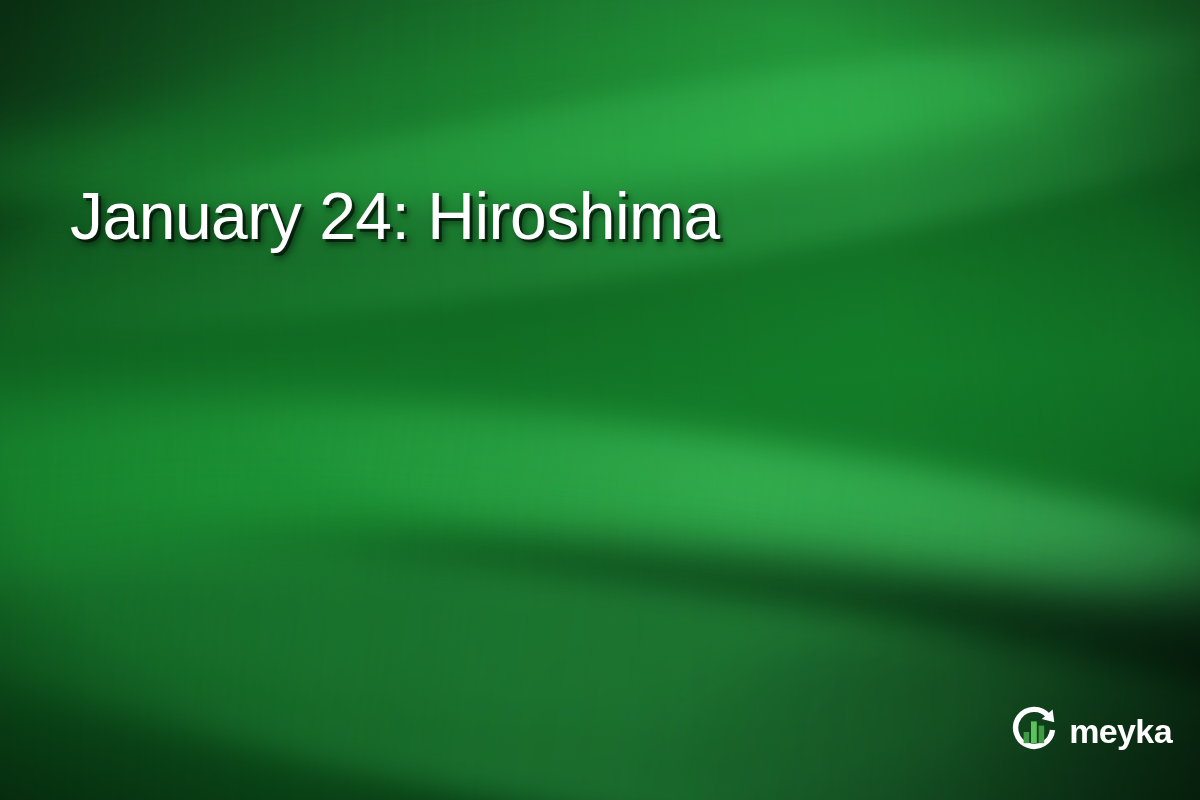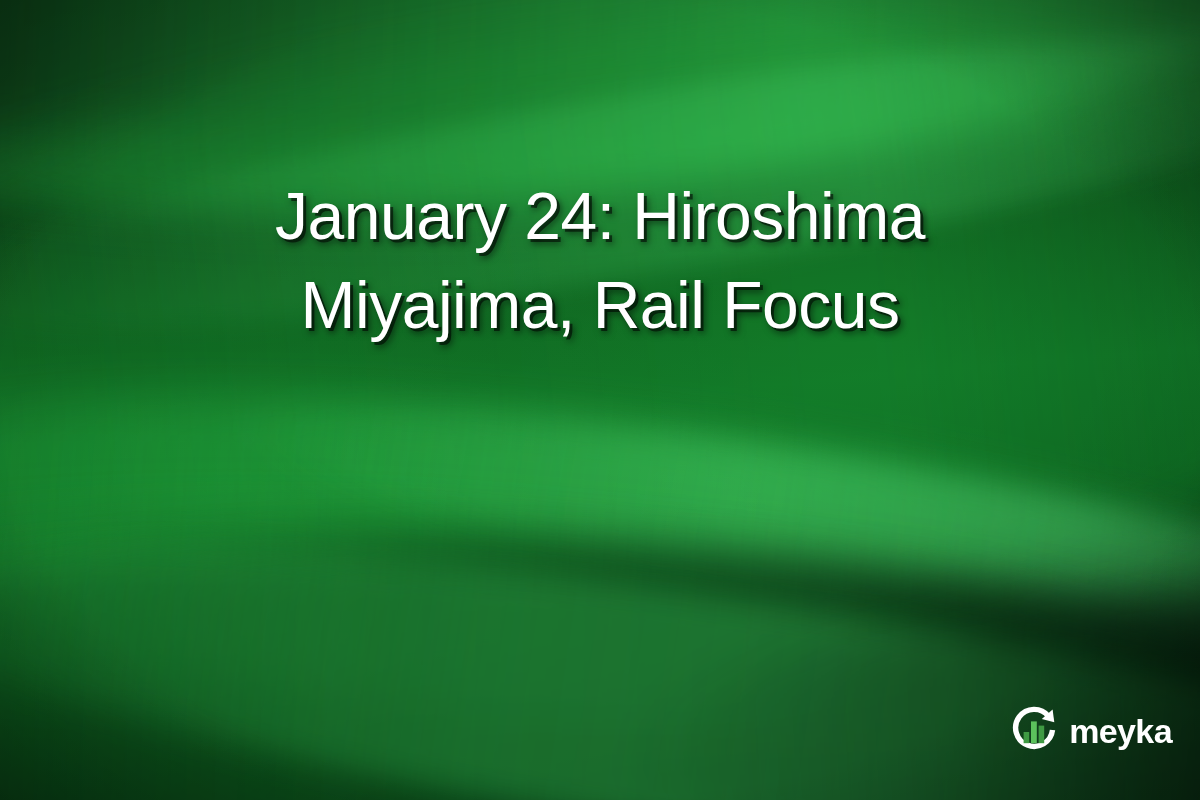--- a/index.html
+++ b/index.html
@@ -105,21 +105,20 @@
   .vign {
     position:absolute; inset:0;
     background:radial-gradient(ellipse 1150px 760px at 50% 50%, rgba(0,0,0,0) 52%, rgba(0,0,0,0.42) 84%, rgba(0,0,0,0.70) 100%);
     pointer-events:none;
   }
 
   
   .headline {
     position:absolute;
     left:0; right:0; top:172px;
-    text-align:center;
     padding:0 70px;
     z-index:5;
   }
   .headline .line {
     display:block;
     color:#ffffff;
     font-size:66px;
     line-height:89px;
     font-weight:400;
     letter-spacing:-0.5px;
@@ -163,21 +162,20 @@
   <div class="wave w4"></div>
   <div class="wave w8"></div>
   <div class="wave d1"></div>
   <div class="wave w5"></div>
   <div class="wave w6"></div>
   <div class="wave d3"></div>
   <div class="vign"></div>
 
   <div class="headline">
     <span class="line">January 24: Hiroshima</span>
-    <span class="line">Miyajima, Rail Focus</span>
   </div>
 
   <div class="logo">
     <svg class="logo-mark" viewBox="0 0 52 52">
 
       <path d="M40.5 12.2 A18.5 18.5 0 1 0 44.5 26" fill="none" stroke="#ffffff" stroke-width="5.4" stroke-linecap="butt"></path>
       <polygon points="44.6,5.4 46.3,18.2 33.8,15.0" fill="#ffffff"></polygon>
 
       <rect x="15.6" y="28.0" width="5.6" height="11.2" fill="#3f9a43"></rect>
       <rect x="23.0" y="17.4" width="5.8" height="21.8" fill="#5cc25c"></rect>

